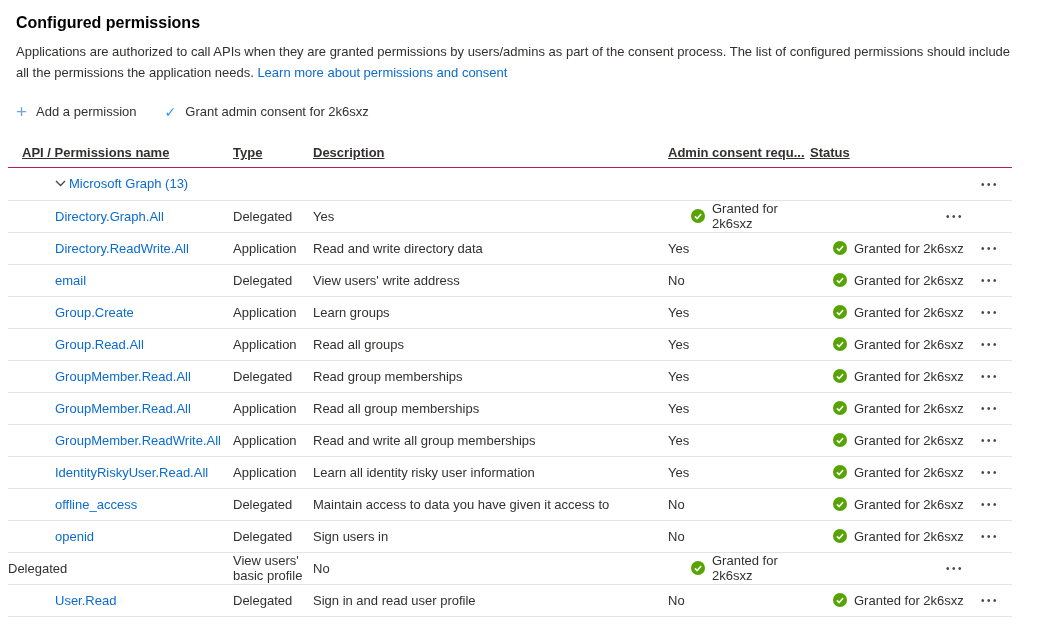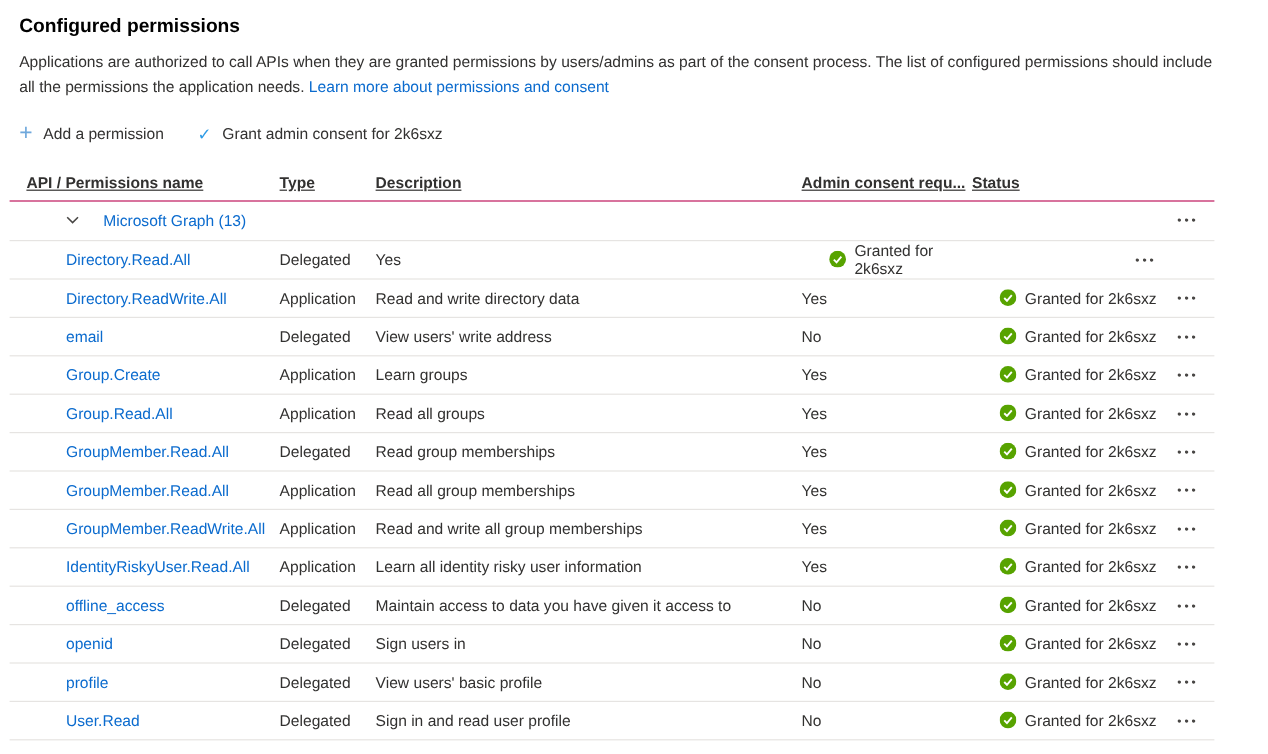--- a/index.html
+++ b/index.html
@@ -82,21 +82,21 @@
   .row {
     height: 32px;
     border-bottom: 1px solid #e6e4e2;
     font-size: 13px;
   }
   .group-row { height: 33px; }
   .group-row .cell-name {
     padding-left: 15px;
     display: flex;
     align-items: center;
-    gap: 20px;
+    gap: 3px;
   }
   .chevron-btn {
     background: none; border: none; cursor: pointer;
     display: flex; align-items: center; padding: 0;
   }
   .row .cell-name { padding-left: 47px; }
   .cell-status {
     display: flex;
     align-items: center;
     gap: 7px;
@@ -159,21 +159,21 @@
         <a class="perm-link">Microsoft Graph (13)</a>
       </div>
       <div></div>
         <div></div>
         <div></div>
         <div></div>
       <div class="cell-menu"><button class="dots-btn">•••</button></div>
     </div>
 
     <div class="grid row">
-      <div class="cell-name"><a class="perm-link">Directory.Read.All</a></div>
+      <div class="cell-name"><a class="perm-link">Directory.Graph.All</a></div>
       <div>Delegated</div>
       <div>Yes</div>
       <div class="cell-status">
         <span class="status-icon">
             <svg width="14" height="14" viewBox="0 0 16 16">
               <circle cx="8" cy="8" r="8" fill="#57a300"></circle>
               <path d="M4.4 8.4 L7 11 L11.6 5.6" stroke="#ffffff" stroke-width="1.8" fill="none"></path>
             </svg>
           </span>
         <span>Granted for 2k6sxz</span>
@@ -345,21 +345,20 @@
               <circle cx="8" cy="8" r="8" fill="#57a300"></circle>
               <path d="M4.4 8.4 L7 11 L11.6 5.6" stroke="#ffffff" stroke-width="1.8" fill="none"></path>
             </svg>
           </span>
         <span>Granted for 2k6sxz</span>
       </div>
       <div class="cell-menu"><button class="dots-btn">•••</button></div>
     </div>
 
     <div class="grid row">
-      <div class="cell-name"><a class="perm-link">profile</a></div>
       <div>Delegated</div>
       <div>View users' basic profile</div>
       <div>No</div>
       <div class="cell-status">
         <span class="status-icon">
             <svg width="14" height="14" viewBox="0 0 16 16">
               <circle cx="8" cy="8" r="8" fill="#57a300"></circle>
               <path d="M4.4 8.4 L7 11 L11.6 5.6" stroke="#ffffff" stroke-width="1.8" fill="none"></path>
             </svg>
           </span>

